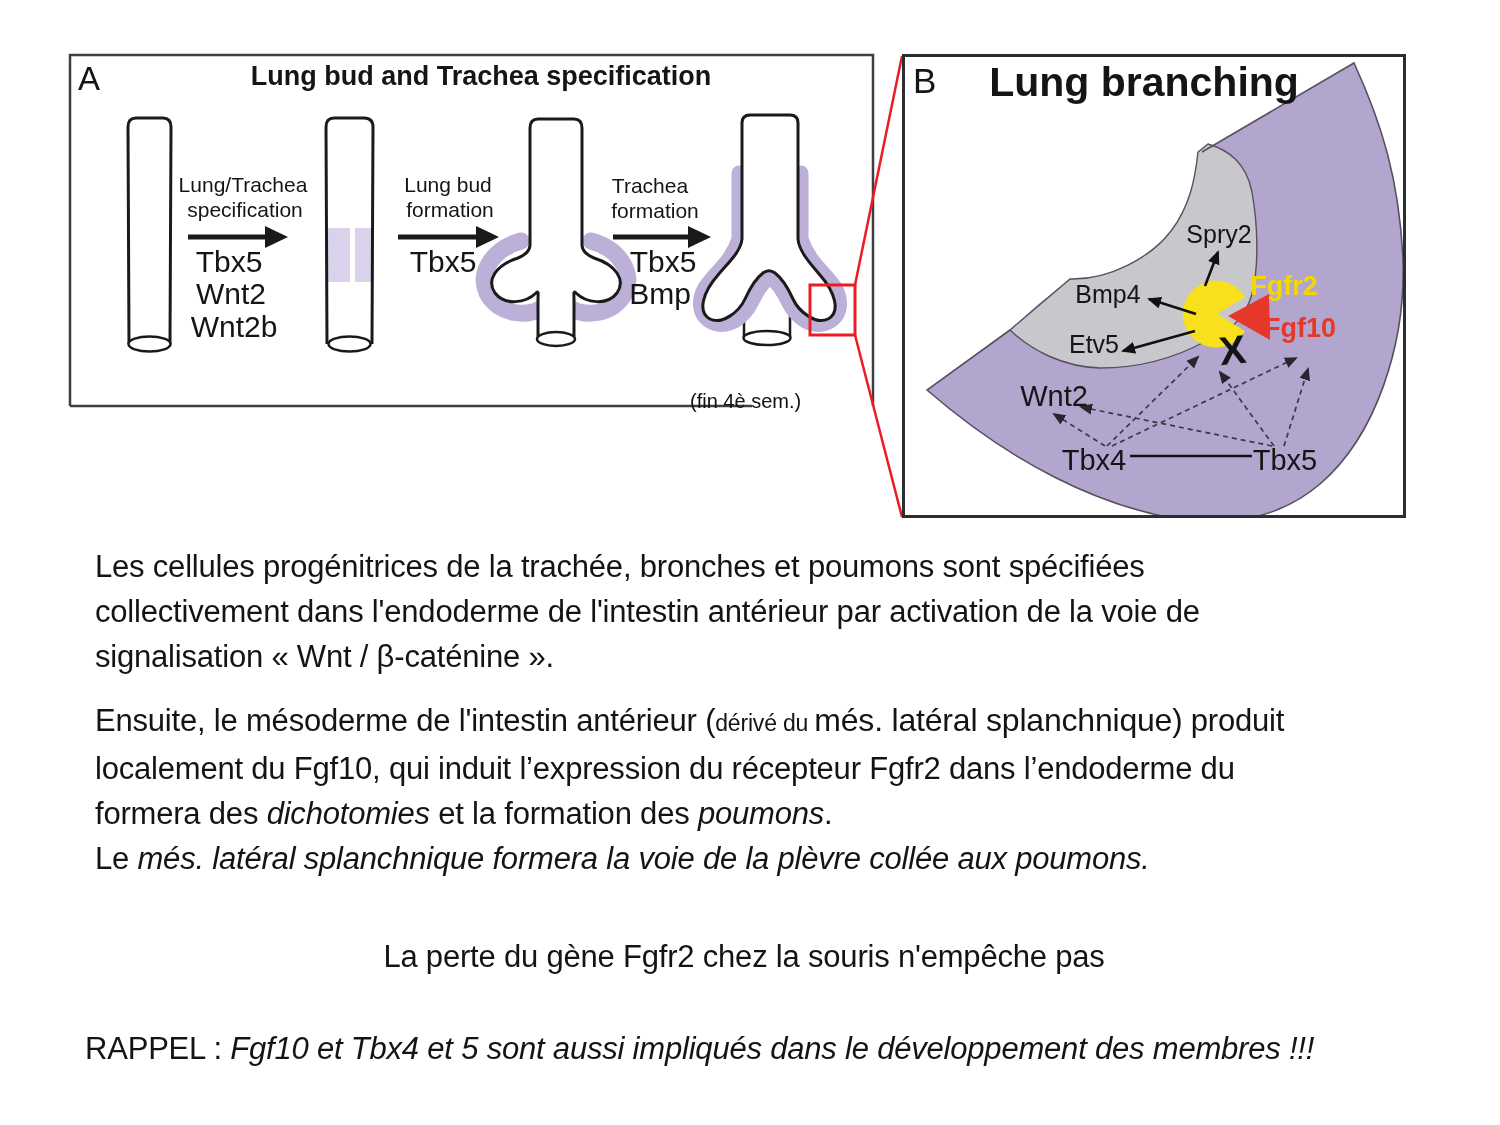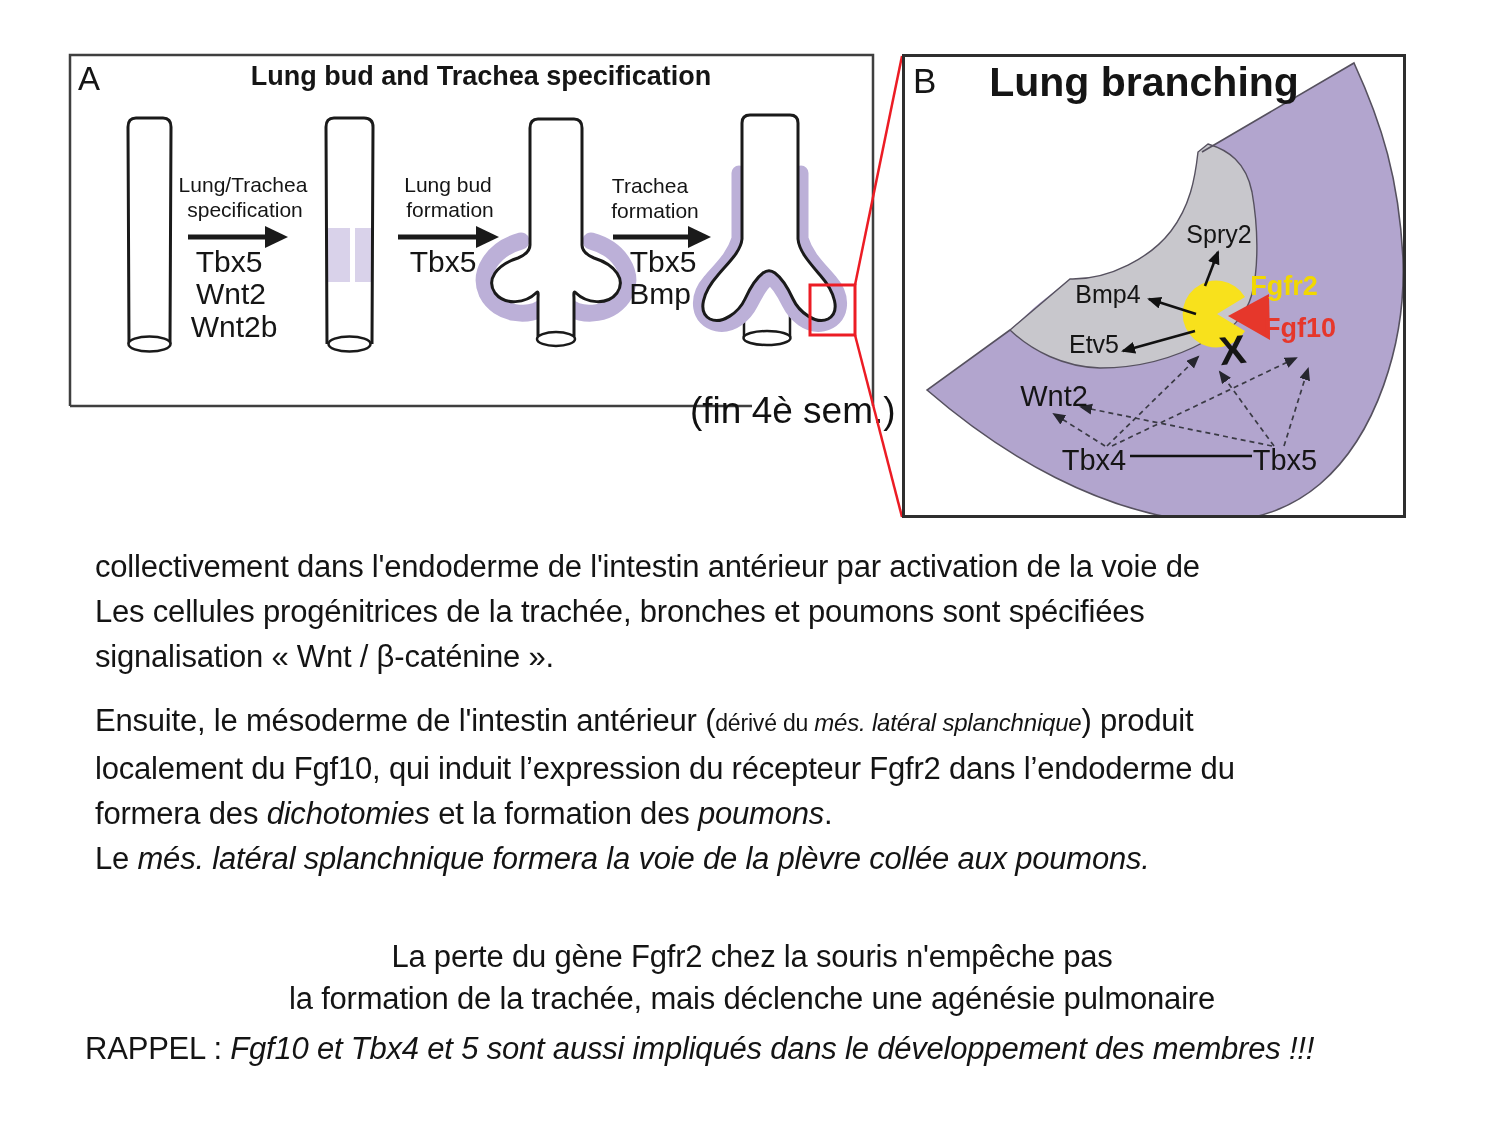--- a/index.html
+++ b/index.html
@@ -11,28 +11,28 @@
   text.fig-letter{font-size:33px;}
   text.fig-title{font-size:27px;font-weight:600;text-anchor:middle;}
   text.fig-title-b{font-size:41px;font-weight:600;text-anchor:middle;}
   text.cap{font-size:21px;text-anchor:middle;}
   text.gene{font-size:30px;text-anchor:middle;}
   text.blabel{font-size:25px;text-anchor:middle;}
   text.blabel-lg{font-size:29px;text-anchor:middle;}
   text.fgfr2{font-size:27px;font-weight:600;text-anchor:middle;fill:var(--yellow_text,#f2d800);}
   text.fgf10{font-size:27px;font-weight:600;text-anchor:middle;fill:var(--red,#e6372b);}
   text.xmark{font-size:40px;font-weight:700;text-anchor:middle;}
-  .caption-a{position:absolute;left:690px;top:390px;font-size:37px;color:#111;white-space:nowrap;}
+  .caption-a{position:absolute;left:690px;top:390px;font-size:20px;color:#111;white-space:nowrap;}
   .para{position:absolute;font-size:31px;line-height:45px;letter-spacing:-0.2px;}
   .para .tline{white-space:nowrap;}
   .para-center{text-align:center;line-height:42px;}
   .r-n{font-style:normal;}
   .r-i{font-style:italic;}
   .r-sn{font-size:23px;}
-  .r-si{font-size:24px;font-style:italic;}
+  .r-si{font-size:32px;}
   .overlay{position:absolute;left:0;top:0;pointer-events:none;}
 </style>
 </head>
 <body>
 
 <div class="page">
 
   <div class="panel" style="left:68px;top:53px;width:807px;height:355px;">
     <svg width="807" height="355" viewBox="0 0 807 355">
       <defs>
@@ -160,34 +160,33 @@
       <text class="blabel-lg" x="383" y="416">Tbx5</text>
 
       <text class="fig-letter" x="11" y="39" style="font-size:35px;">B</text>
       <text class="fig-title-b" x="242" y="42">Lung branching</text>
 
       <rect x="1.5" y="1.5" width="501" height="461" fill="none" stroke="#2e2e2e" stroke-width="3"></rect>
     </svg>
   </div>
 
   <div class="para" style="left:95px;top:544px;">
+      <div class="tline"><span class="r-n">Les cellules progénitrices de la trachée, bronches et poumons sont spécifiées</span></div>
       <div class="tline"><span class="r-n">collectivement dans l'endoderme de l'intestin antérieur par activation de la voie de</span></div>
-      <div class="tline"><span class="r-n">Les cellules progénitrices de la trachée, bronches et poumons sont spécifiées</span></div>
       <div class="tline"><span class="r-n">signalisation « Wnt / β-caténine ».</span></div>
     </div>
 
   <div class="para" style="left:95px;top:698px;">
       <div class="tline"><span class="r-n">Ensuite, le mésoderme de l'intestin antérieur (</span><span class="r-sn">dérivé du </span><span class="r-si">més. latéral splanchnique</span><span class="r-n">) produit</span></div>
       <div class="tline"><span class="r-n">localement du Fgf10, qui induit l’expression du récepteur Fgfr2 dans l’endoderme du</span></div>
       <div class="tline"><span class="r-n">formera des </span><span class="r-i">dichotomies</span><span class="r-n"> et la formation des </span><span class="r-i">poumons</span><span class="r-n">.</span></div>
       <div class="tline"><span class="r-n">Le </span><span class="r-i">més. latéral splanchnique formera la voie de la plèvre collée aux poumons.</span></div>
     </div>
 
-  <div class="para para-center" style="left:12px;top:936px;width:1480px;">
+  <div class="para para-center" style="left:4px;top:936px;width:1480px;">
       <div class="tline"><span class="r-n">La perte du gène Fgfr2 chez la souris n'empêche pas</span></div>
-      <div class="tline"><span class="r-n">la formation de la trachée, mais déclenche une agénésie pulmonaire</span></div>
     </div>
 
   <div class="para" style="left:85px;top:1026px;">
       <div class="tline"><span class="r-n">RAPPEL : </span><span class="r-i">Fgf10 et Tbx4 et 5 sont aussi impliqués dans le développement des membres !!!</span></div>
     </div>
 
 </div>
 
 </body></html>

